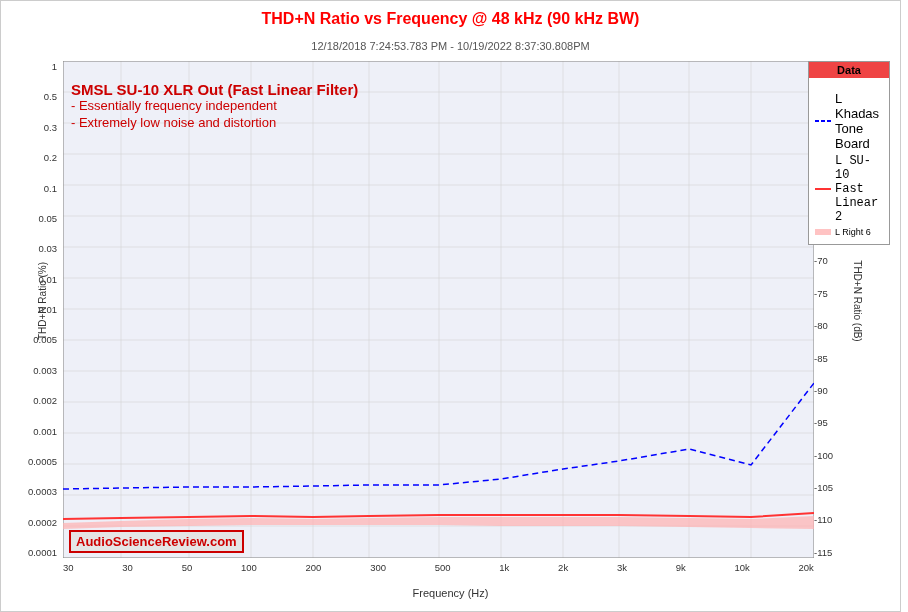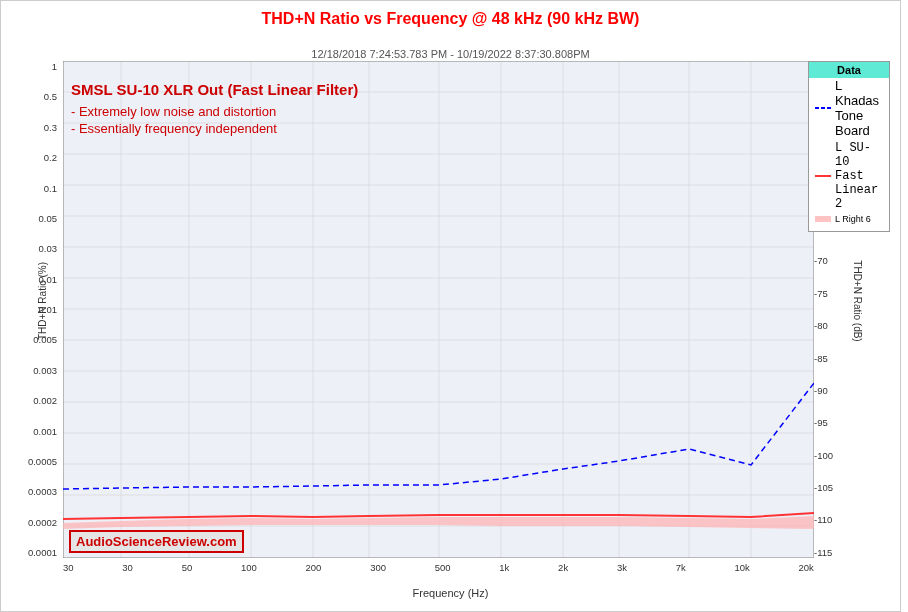--- a/index.html
+++ b/index.html
@@ -22,43 +22,43 @@
       color: #ff0000;
       font-size: 16px;
       font-weight: bold;
       padding-top: 8px;
       line-height: 1.3;
     }
     .chart-subtitle {
       text-align: center;
       color: #555;
       font-size: 11px;
-      margin-top: 18px;
+      margin-top: 10px;
     }
     .axis-tick {
       font-size: 9.5px;
       color: #333;
     }
     .legend {
       position: absolute;
       right: 10px;
       top: 60px;
       width: 82px;
       border: 1px solid #999;
       background: #fff;
       padding: 4px 6px;
       font-size: 10px;
     }
     .legend-title {
       text-align: center;
       font-weight: bold;
       font-size: 11px;
       margin-bottom: 4px;
-      background: #5eead4;
-      margin: -4px -6px 0 -6px;
+      background: #ef4444;
+      margin: -4px -6px 13px -6px;
       padding: 2px 0;
     }
     .legend-item {
       display: flex;
       align-items: center;
       margin-bottom: 3px;
       font-size: 9.5px;
     }
     .legend-color {
       width: 16px;
@@ -81,21 +81,20 @@
     }
     .annotation {
       position: absolute;
       left: 70px;
       top: 80px;
     }
     .annotation-title {
       color: #cc0000;
       font-size: 15px;
       font-weight: bold;
-      margin-bottom: 6px;
     }
     .annotation-line {
       color: #cc0000;
       font-size: 13px;
       margin-bottom: 2px;
     }
     .watermark {
       position: absolute;
       bottom: 58px;
       left: 68px;
@@ -224,31 +223,31 @@
     <span class="axis-tick">30</span>
     <span class="axis-tick">30</span>
     <span class="axis-tick">50</span>
     <span class="axis-tick">100</span>
     <span class="axis-tick">200</span>
     <span class="axis-tick">300</span>
     <span class="axis-tick">500</span>
     <span class="axis-tick">1k</span>
     <span class="axis-tick">2k</span>
     <span class="axis-tick">3k</span>
-    <span class="axis-tick">7k</span>
+    <span class="axis-tick">9k</span>
     <span class="axis-tick">10k</span>
     <span class="axis-tick">20k</span>
   </div>
 
   <div style="position:absolute; bottom:12px; left:50%; transform:translateX(-50%); font-size:11px; color:#333;">Frequency (Hz)</div>
 
   <div class="annotation">
     <div class="annotation-title">SMSL SU-10 XLR Out (Fast Linear Filter)</div>
+    <div class="annotation-line">- Essentially frequency independent</div>
     <div class="annotation-line">- Extremely low noise and distortion</div>
-    <div class="annotation-line">- Essentially frequency independent</div>
   </div>
 
   <div class="watermark">AudioScienceReview.com</div>
 
   <div class="legend">
     <div class="legend-title">Data</div>
     <div class="legend-item">
       <div class="legend-color dashed"></div>
       <span style="font-size:13px;">L Khadas Tone Board</span>
     </div>

